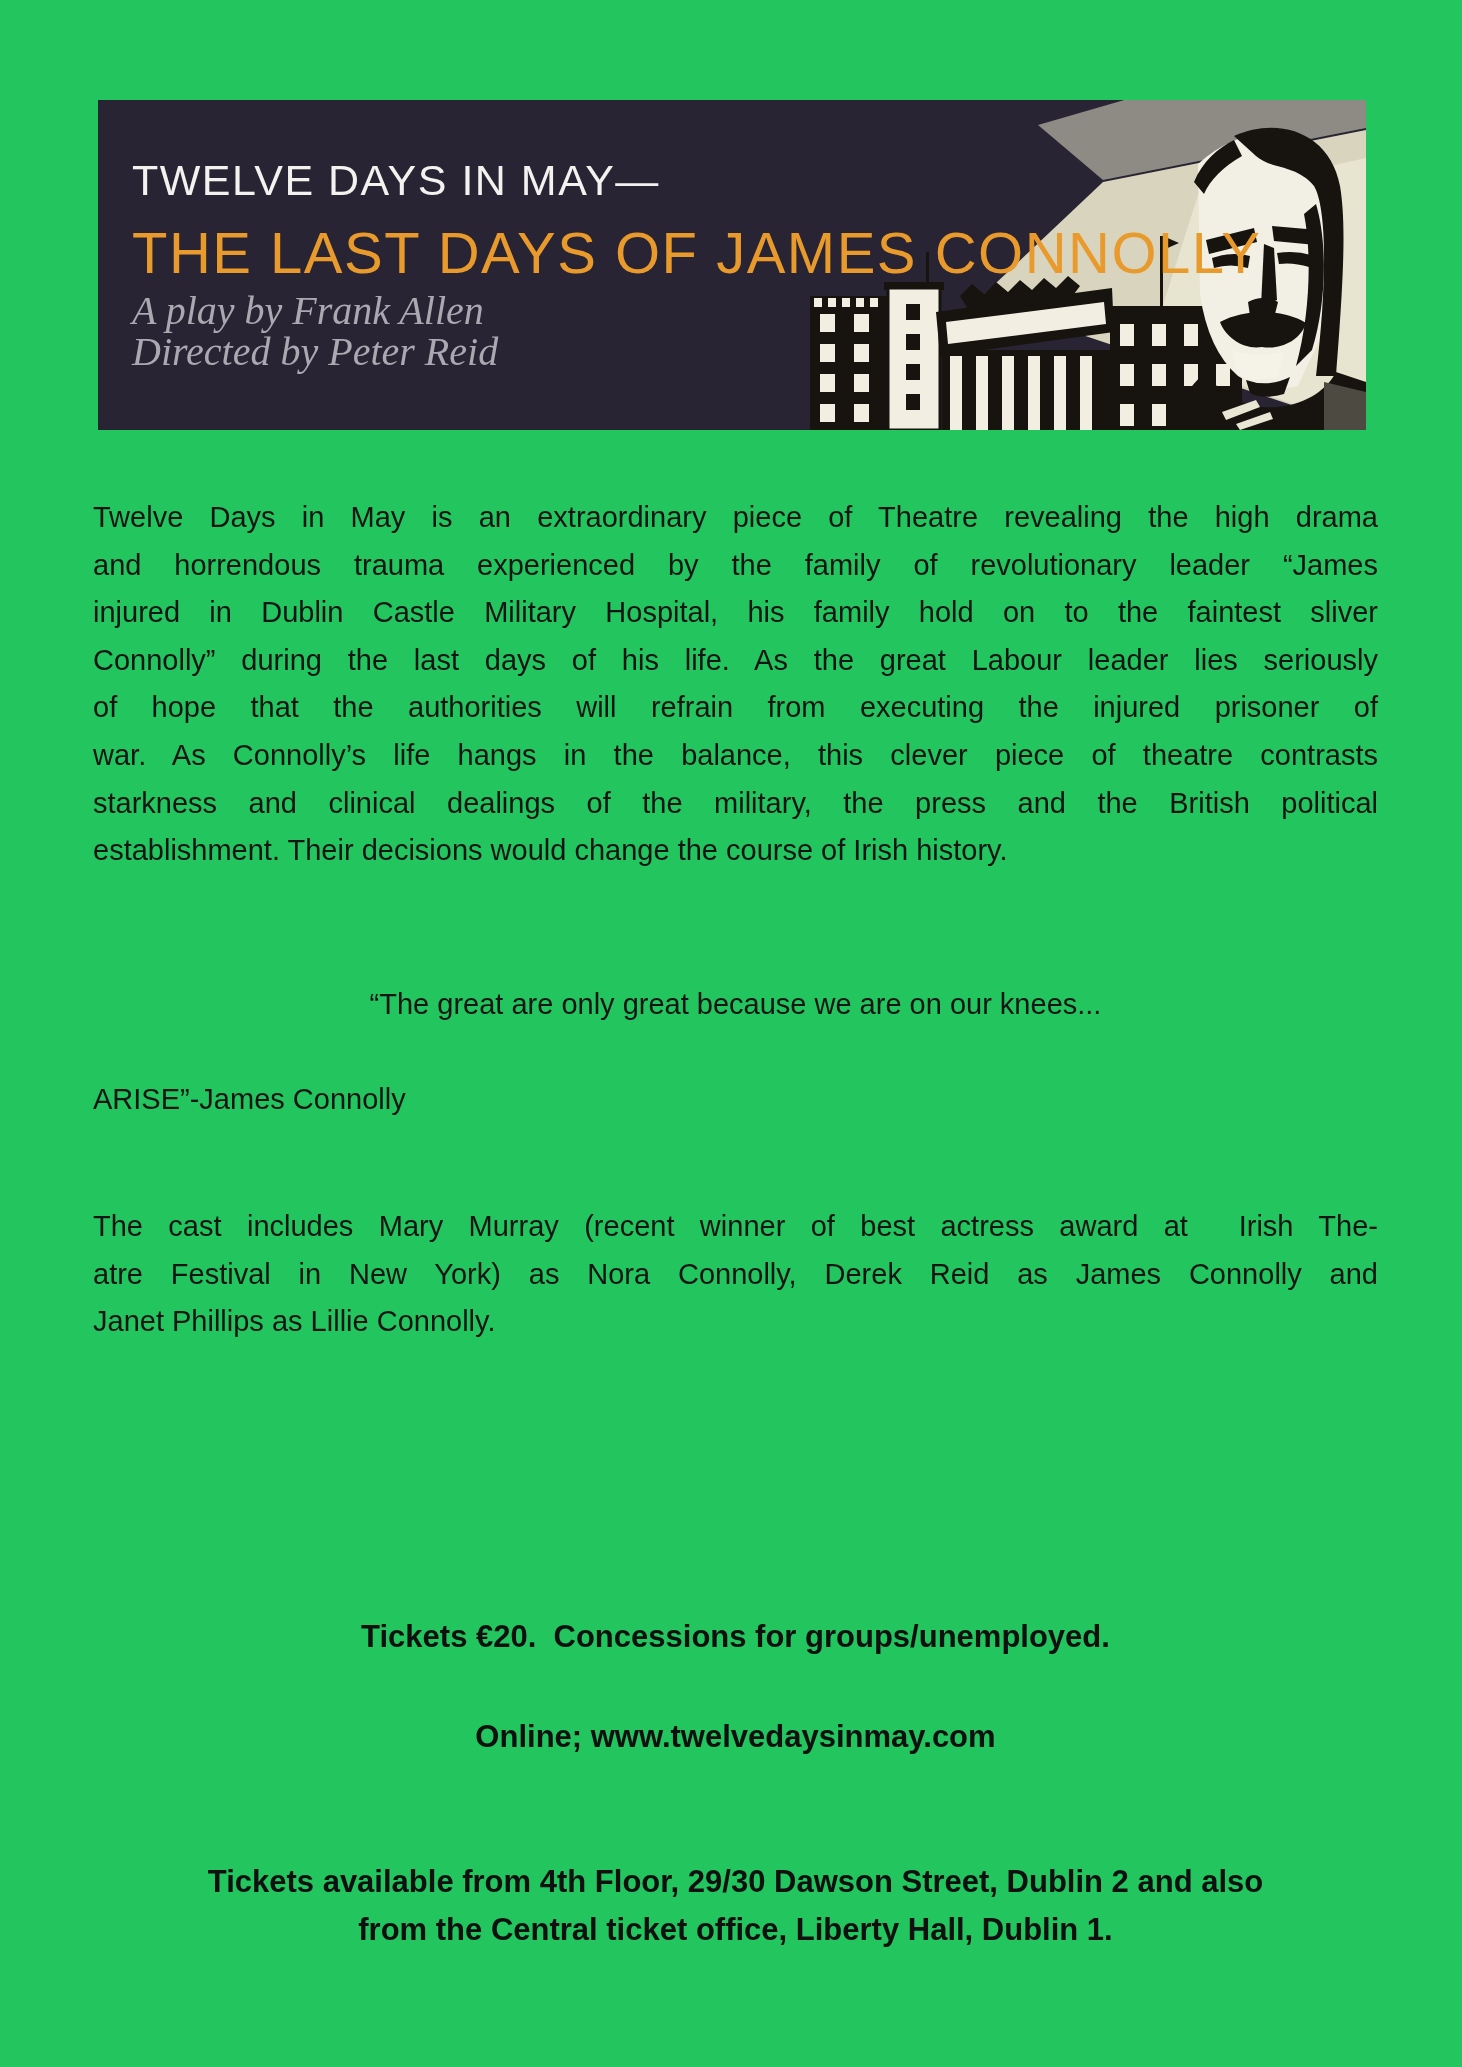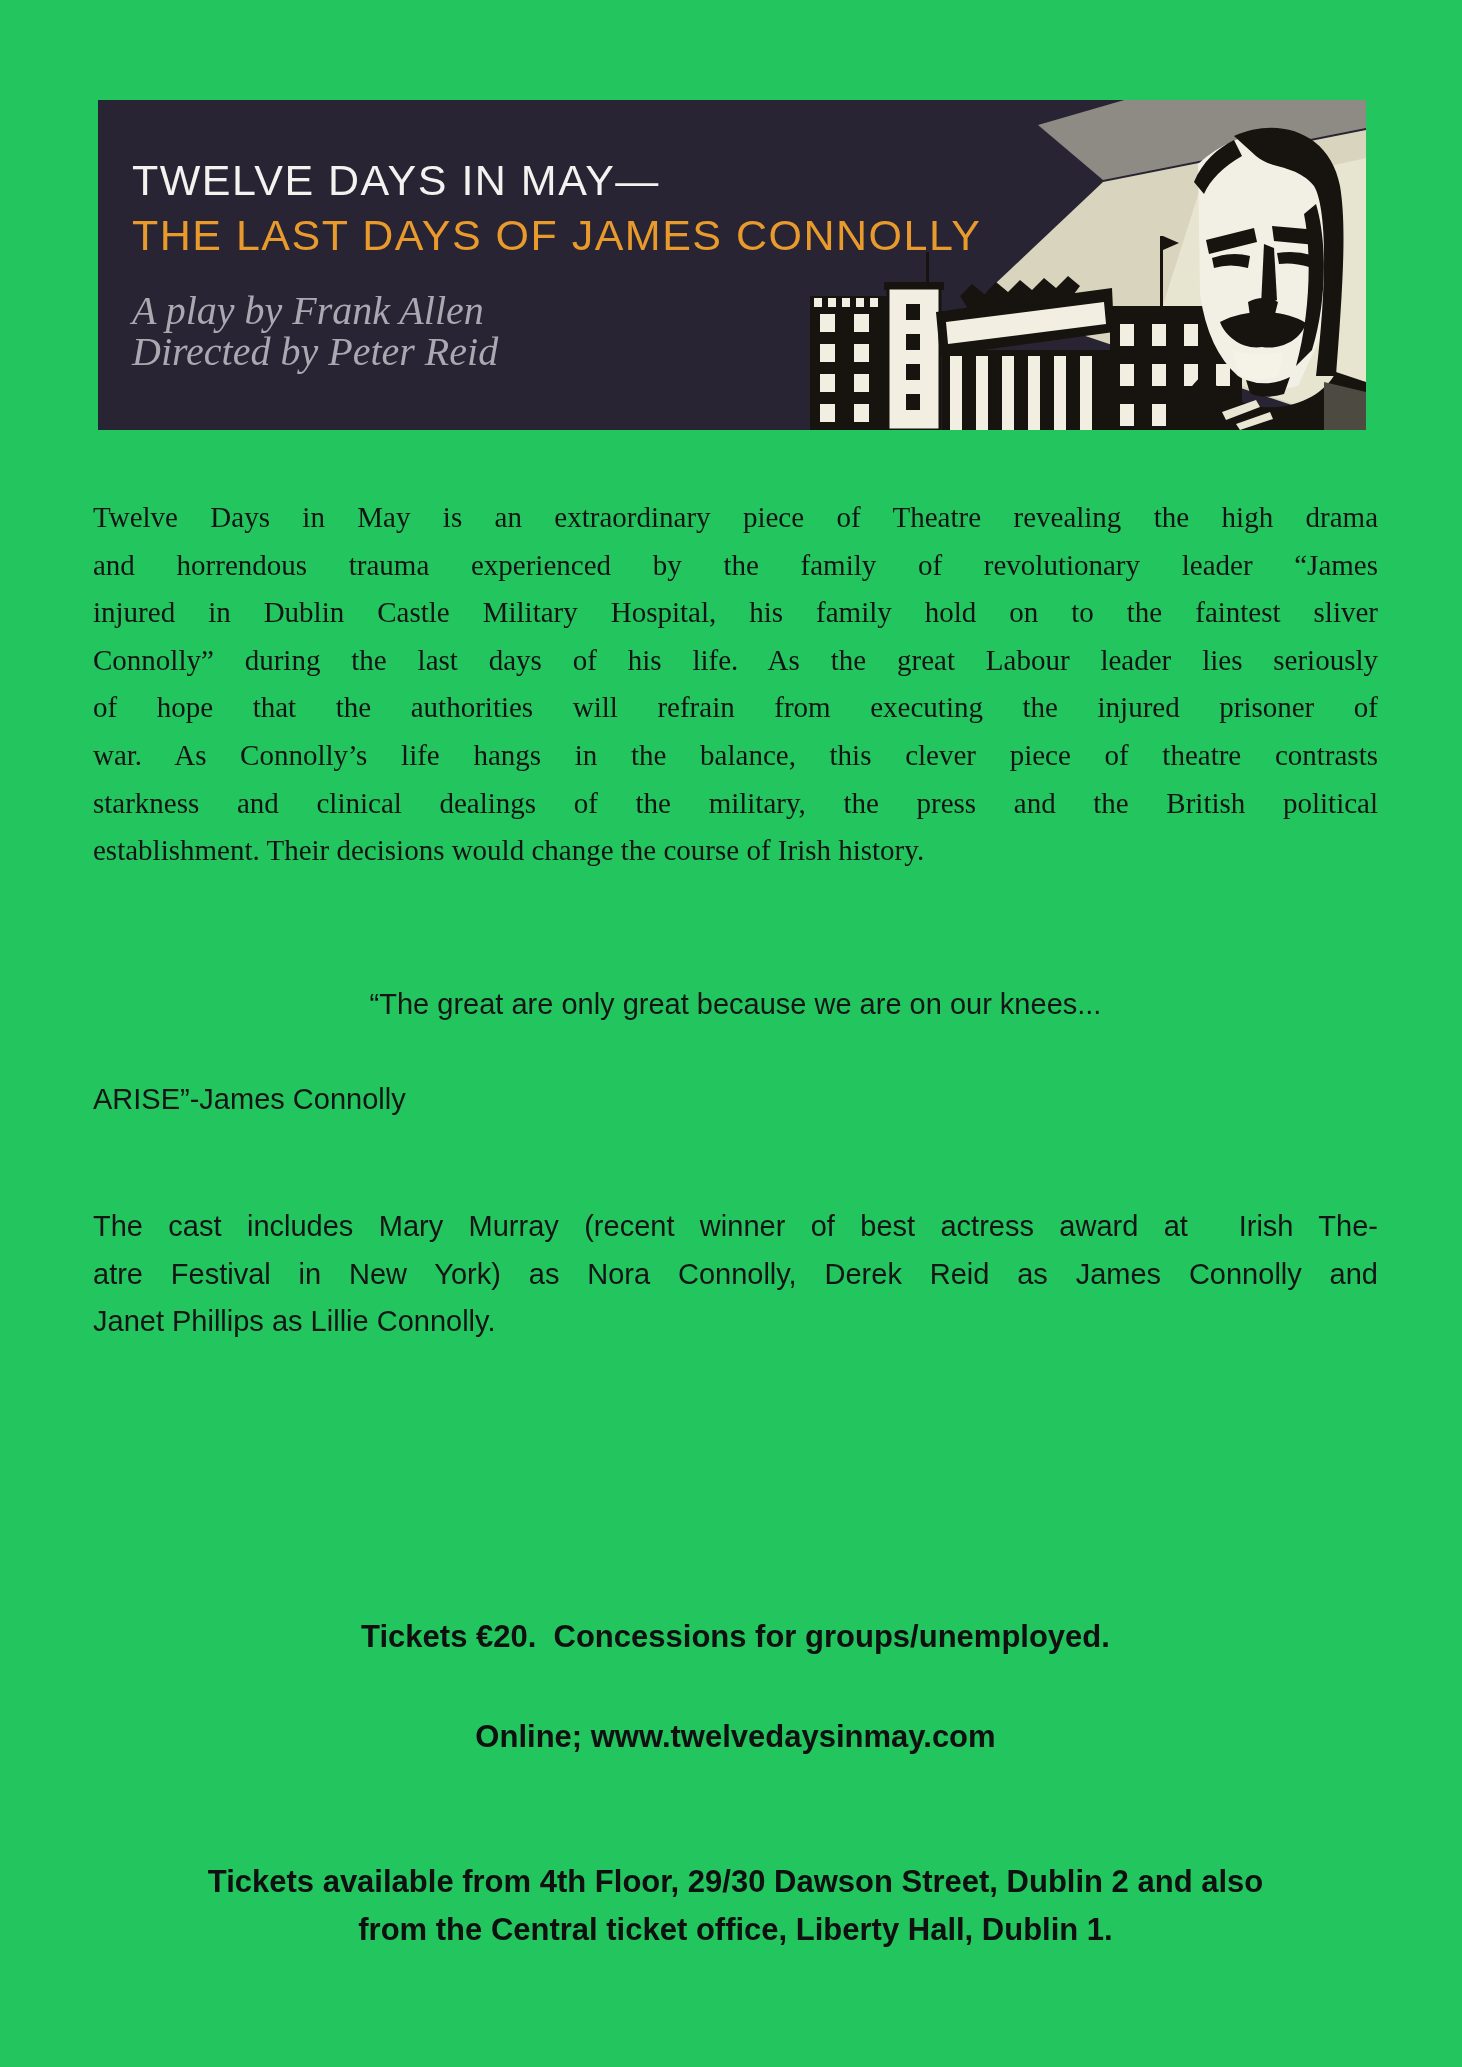--- a/index.html
+++ b/index.html
@@ -3,21 +3,21 @@
 <meta charset="utf-8">
 <style>
   html,body{margin:0;padding:0;background:#ffffff;}
   #page{position:relative;width:1462px;height:2067px;background:#22c55e;overflow:hidden;
         font-family:"Liberation Sans","DejaVu Sans",sans-serif;color:#171717;}
 
   
   #banner{position:absolute;left:98px;top:100px;width:1268px;height:330px;background:#282433;overflow:hidden;}
   #banner .bg{position:absolute;left:0;top:0;width:100%;height:100%;}
   .banner-title{position:absolute;left:34px;top:56px;font-size:43px;letter-spacing:1.5px;color:#f3f2ef;z-index:5;white-space:nowrap;}
-  .banner-subtitle{position:absolute;left:34px;top:111px;font-size:43px;letter-spacing:1.5px;color:#e89a2c;z-index:5;white-space:nowrap;}
+  .banner-subtitle{position:absolute;left:34px;top:119px;font-size:58px;letter-spacing:1.5px;color:#e89a2c;z-index:5;white-space:nowrap;}
   .banner-credits{position:absolute;left:34px;top:190px;z-index:5;
         font-family:"Liberation Serif","DejaVu Serif",serif;font-style:italic;
         font-size:40px;line-height:41px;color:#aba8b2;white-space:nowrap;}
   #building{position:absolute;left:712px;bottom:0;width:432px;height:197px;z-index:2;}
   #portrait{position:absolute;left:1080px;top:24px;width:188px;height:306px;z-index:3;}
 
   
   .para{position:absolute;left:93px;width:1285px;font-size:29px;line-height:47.6px;color:#151515;}
   .jl{text-align:justify;text-align-last:justify;}
   .bold-block{position:absolute;left:93px;width:1285px;text-align:center;font-weight:bold;
@@ -122,21 +122,21 @@
     </svg>
 
     <div class="banner-title">TWELVE DAYS IN MAY—</div>
     <div class="banner-subtitle">THE LAST DAYS OF JAMES CONNOLLY</div>
     <div class="banner-credits">
       <div>A play by Frank Allen</div>
       <div>Directed by Peter Reid</div>
     </div>
   </div>
 
-  <div class="para" style="top:494px;font-family:Liberation Serif, serif;">
+  <div class="para" style="top:494px;">
     <div class="jl">Twelve Days in May is an extraordinary piece of Theatre revealing the high drama</div>
     <div class="jl">and horrendous trauma experienced by the family of revolutionary leader “James</div>
     <div class="jl">injured in Dublin Castle Military Hospital, his family hold on to the faintest sliver</div>
     <div class="jl">Connolly” during the last days of his life. As the great Labour leader lies seriously</div>
     <div class="jl">of hope that the authorities will refrain from executing the injured prisoner of</div>
     <div class="jl">war. As Connolly’s life hangs in the balance, this clever piece of theatre contrasts</div>
     <div class="jl">starkness and clinical dealings of the military, the press and the British political</div>
     <div>establishment. Their decisions would change the course of Irish history.</div>
   </div>
 

